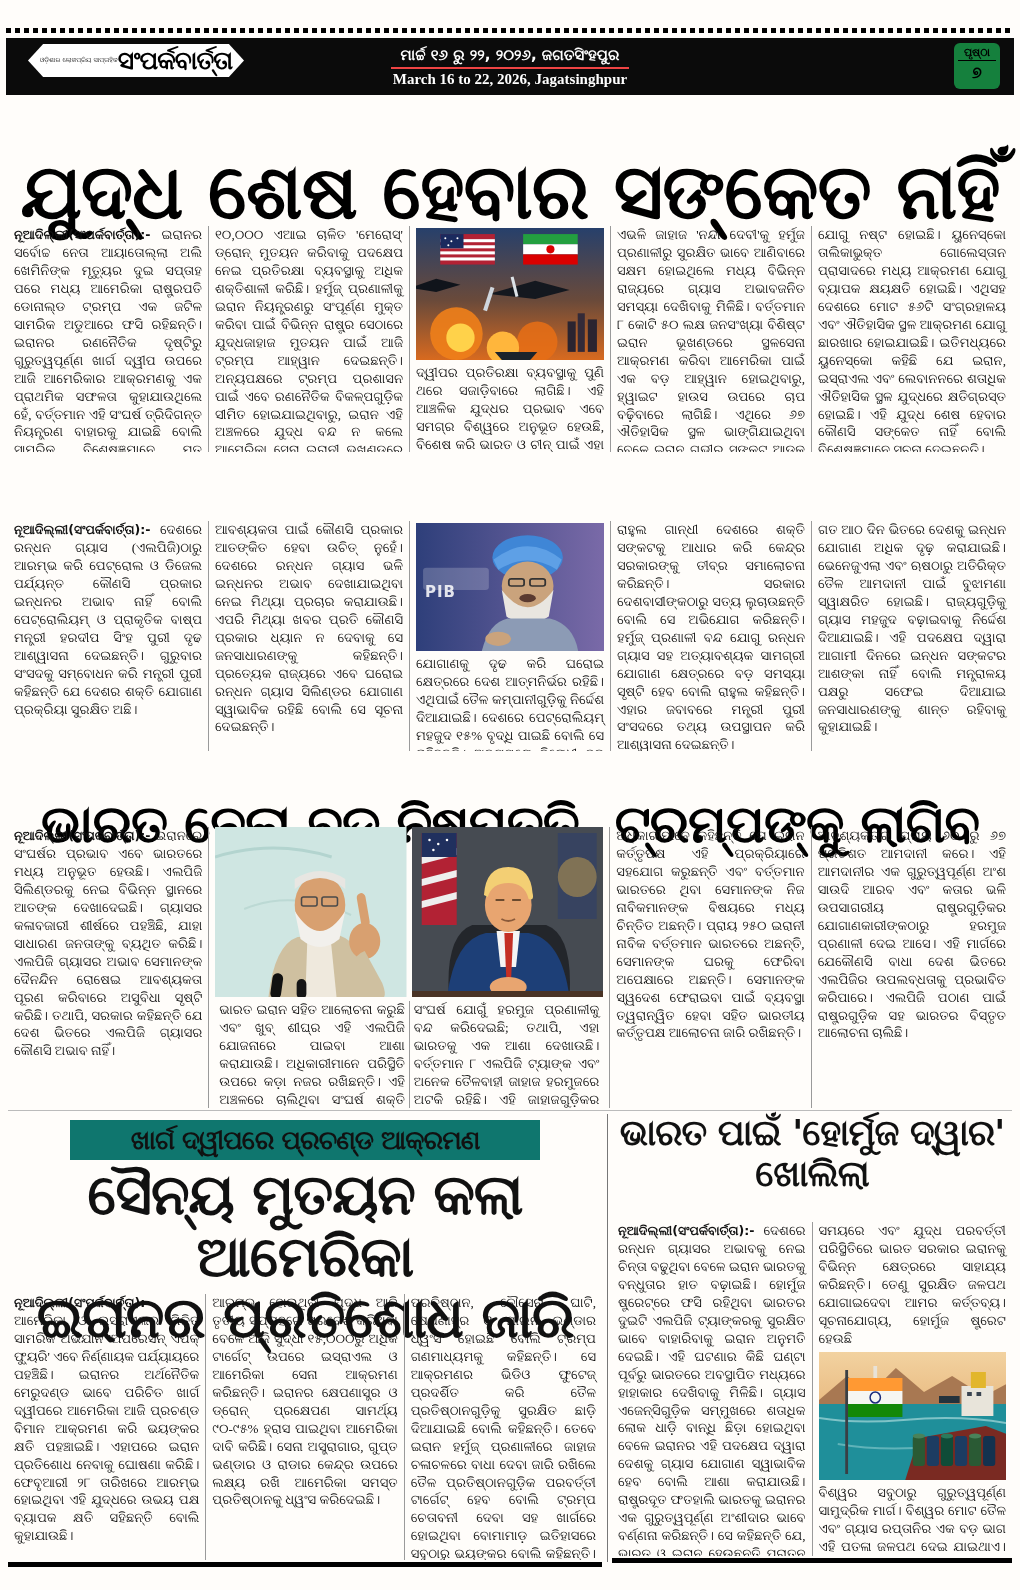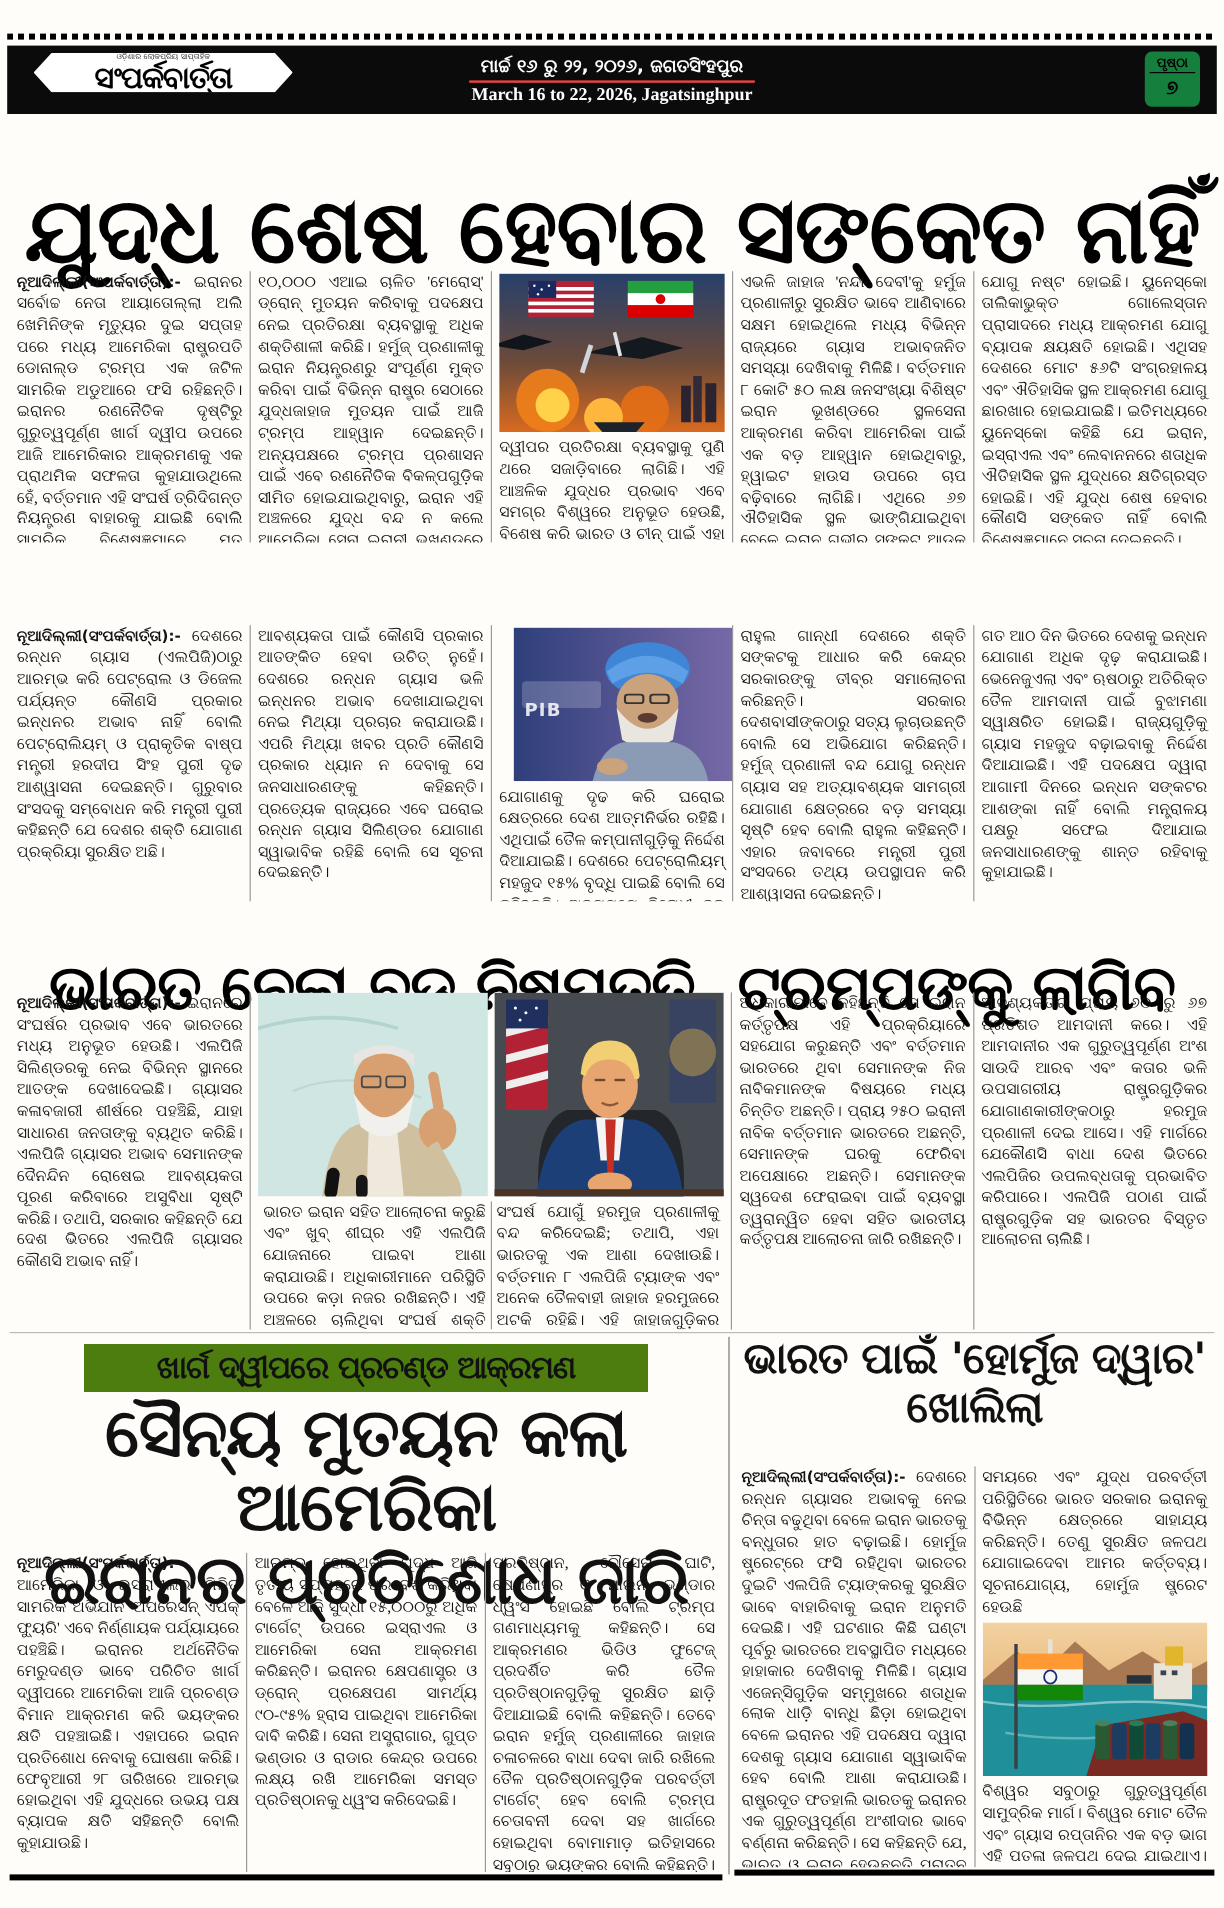--- a/index.html
+++ b/index.html
@@ -8,21 +8,21 @@
   .abs{position:absolute;}
 
   
   .dots{top:28px;left:6px;width:1008px;height:5px;
         background:repeating-linear-gradient(90deg,#000 0 5px,transparent 5px 9px);}
 
   
   .bar{top:38px;left:6px;width:1008px;height:57px;background:#0b0b0b;}
   .logo{position:absolute;left:22px;top:6px;width:216px;height:33px;background:#fff;
         clip-path:polygon(7% 0,93% 0,100% 50%,93% 100%,7% 100%,0 50%);
-        display:flex;flex-direction:column;align-items:center;justify-content:center;}
+        display:flex;align-items:center;justify-content:center;}
   .logo-tag{font-size:6.5px;line-height:7px;color:#222;font-family:"DejaVu Sans",sans-serif;}
   .logo-name{font-size:25px;line-height:27px;font-weight:800;color:#000;
              font-family:"DejaVu Sans",sans-serif;letter-spacing:-1px;}
   .datebox{position:absolute;left:0;right:0;margin:0 auto;top:8px;width:360px;text-align:center;color:#fff;}
   .date-od{font-size:15px;font-weight:bold;font-family:"DejaVu Sans",sans-serif;
            display:inline-block;border-bottom:2px solid #ef4444;padding:0 10px 3px;}
   .date-en{font-size:15px;font-weight:bold;font-family:"Liberation Serif",serif;margin-top:2px;}
   .pagebox{position:absolute;right:14px;top:5px;width:46px;height:46px;background:#15803d;
            border-radius:6px;text-align:center;color:#000;font-family:"DejaVu Sans",sans-serif;}
   .pg-label{font-size:11px;font-weight:bold;border-bottom:1.5px solid #000;margin:3px 4px 0;padding-bottom:1px;}
@@ -40,39 +40,39 @@
   .col{flex:1;padding:0 6px;border-right:1px solid #9a9a9a;overflow:hidden;
        font-size:13.2px;line-height:1.36;text-align:justify;}
   .col:last-child{border-right:0;}
   .dl{font-weight:bold;font-family:"DejaVu Sans",sans-serif;font-size:12.6px;}
   .a1cols{top:226px;left:8px;width:1004px;height:226px;}
   .a2cols{top:521px;left:8px;width:1004px;height:230px;}
 
   .photo{display:block;width:100%;position:relative;}
   .photo svg{display:block;width:100%;height:100%;}
   .ph-a1{height:132px;margin:2px 0 4px;}
-  .ph-a2{height:128px;margin:2px 12px 4px;}
+  .ph-a2{height:128px;margin:2px 0 4px;}
   .pib{position:absolute;left:9px;top:46%;color:#fff;font-weight:bold;font-size:15px;
        font-family:"DejaVu Sans",sans-serif;opacity:.85;letter-spacing:1px;}
 
   
   .a3body{top:827px;left:8px;width:1004px;height:281px;display:flex;}
   .mid{flex:2.06;display:flex;flex-direction:column;padding:0 6px;border-right:1px solid #9a9a9a;overflow:hidden;}
   .mid-imgs{display:flex;gap:5px;height:170px;}
   .mid-imgs .photo{flex:1;height:170px;}
   .mid-txts{display:flex;flex:1;overflow:hidden;margin-top:4px;}
   .subcol{flex:1;padding:0 4px;font-size:13.2px;line-height:1.36;text-align:justify;overflow:hidden;}
   .subcol.first{border-right:1px solid #9a9a9a;}
 
   .hdiv{top:1110px;left:8px;width:1004px;height:1px;background:#bbb;}
   .vdiv{left:607px;top:1114px;width:1px;height:448px;background:#777;}
 
   
   .bl{top:1114px;left:8px;width:594px;height:454px;}
-  .kicker{margin:6px auto 0;width:470px;height:40px;background:#4d7c0f;
+  .kicker{margin:6px auto 0;width:470px;height:40px;background:#0f766e;
           font-family:"DejaVu Sans",sans-serif;font-size:26px;font-weight:800;
           text-align:center;line-height:40px;letter-spacing:-1px;}
   .bl-h{font-family:"DejaVu Sans",sans-serif;font-weight:800;text-align:center;
         font-size:56px;line-height:1.1;letter-spacing:-1px;}
   .bl-h.l1{margin-top:4px;}
   .bl-cols{position:absolute;top:180px;left:0;width:594px;height:266px;}
   .blackbar{position:absolute;left:0;height:5px;background:#000;}
 
   
   .br{top:1112px;left:612px;width:400px;height:456px;}

